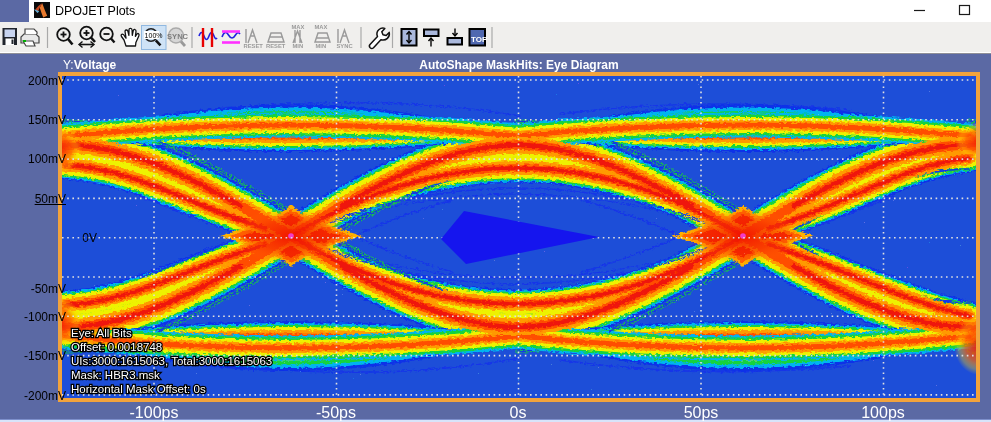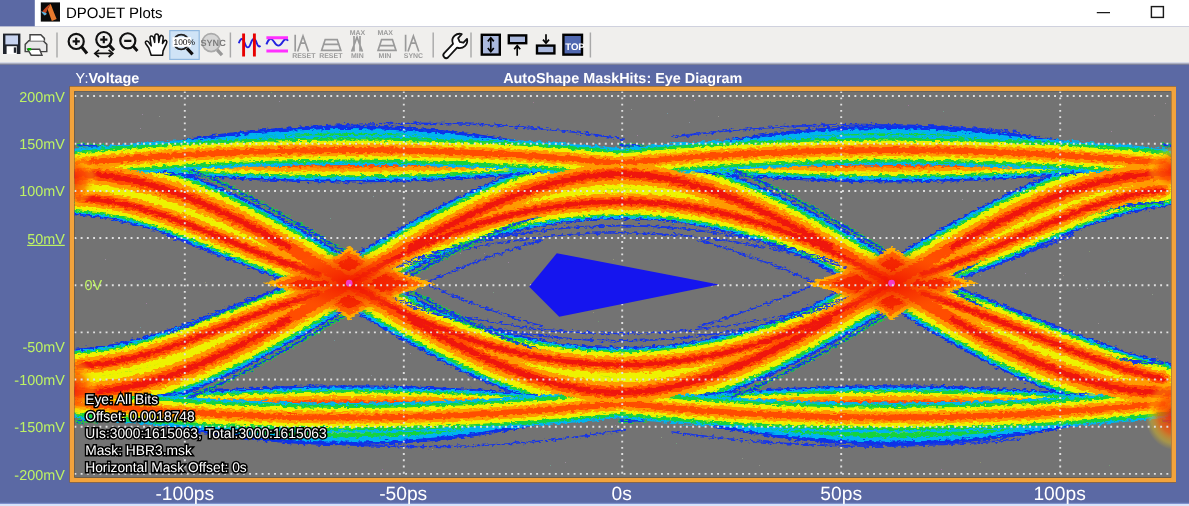--- a/index.html
+++ b/index.html
@@ -9,22 +9,22 @@
   #titletext{position:absolute;left:26px;top:4px;font-size:12.5px;color:#000;}
   #toolbar{position:absolute;left:0;top:22px;width:991px;height:30px;background:#f0efed;}
   #tbline1{position:absolute;left:0;top:52px;width:991px;height:1px;background:#ffffff;}
   #tbline2{position:absolute;left:0;top:53px;width:991px;height:1px;background:#8f8f97;}
   #panel{position:absolute;left:0;top:54px;width:991px;height:368px;background:#5b69a4;}
   #botedge1{position:absolute;left:0;top:419px;width:991px;height:1px;background:#7e90cc;}
   #botedge2{position:absolute;left:0;top:420px;width:991px;height:2px;background:#d8e4fa;}
   .wlab{position:absolute;color:#fff;font-size:12px;}
   .wlab b{font-weight:bold;}
   #border{position:absolute;left:58px;top:72px;width:914px;height:322px;border:4px solid #f2a33c;background:#000;}
-  #plot{position:absolute;left:62px;top:76px;width:914px;height:322px;overflow:hidden;background:#737373;}
-  .ylab{position:absolute;color:#bef264;font-size:12px;width:54px;text-align:right;}
+  #plot{position:absolute;left:62px;top:76px;width:914px;height:322px;overflow:hidden;background:#1d4ed8;}
+  .ylab{position:absolute;color:#000000;font-size:12px;width:54px;text-align:right;padding-left:12px;}
   .xlab{position:absolute;color:#fff;font-size:16px;top:404px;width:60px;text-align:center;}
 </style>
 </head>
 <body>
   <div id="titlebar">
     <svg width="991" height="22" style="position:absolute;left:0;top:0">
       <rect x="5" y="2" width="16" height="16" fill="#0a0a0a"></rect>
       <path d="M13.2,3.2 C14.5,6.5 16.6,12.2 18.2,15.8 L14.2,17.6 C12.8,13.8 11.6,10.4 10.7,7.8 Z" fill="#e87a2e"></path>
       <path d="M13.2,3.2 L10.7,7.8 L8.4,13 L6.1,10 C8,7.2 10.6,4.6 13.2,3.2 Z" fill="#c2451e"></path>
       <path d="M4.9,9.3 C6.6,9.7 8.9,10.6 10.2,11.4 L8.4,13 C7.2,11.9 5.8,10.4 4.9,9.3 Z" fill="#5ab0dc"></path>

